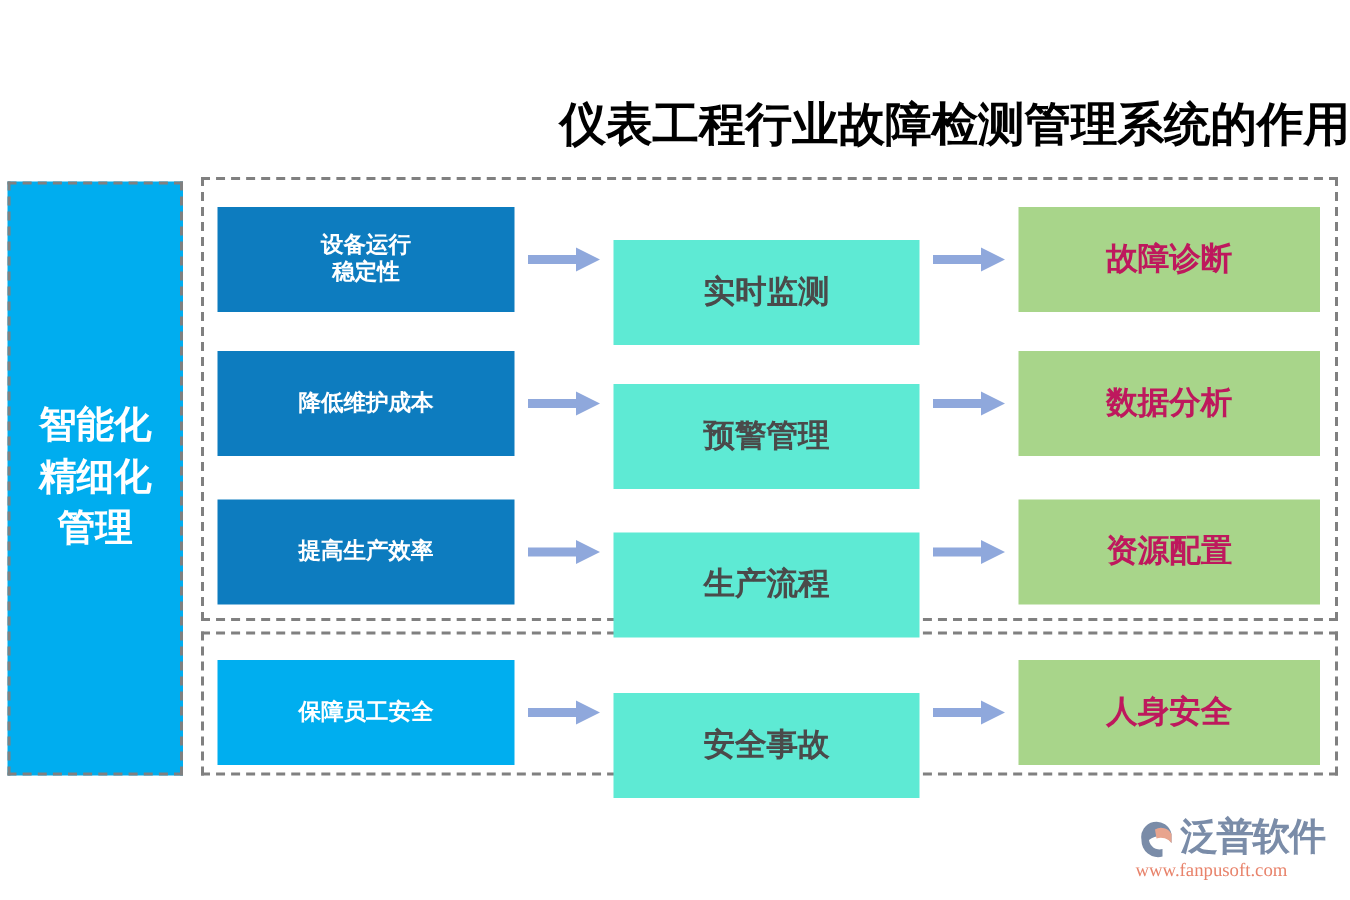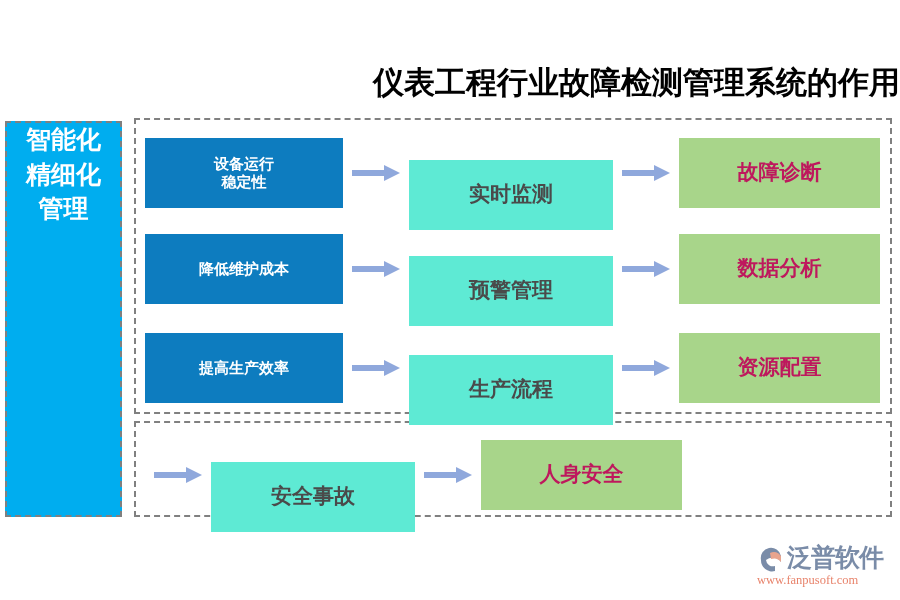--- a/index.html
+++ b/index.html
@@ -32,21 +32,21 @@
   #left-banner {
     position: absolute;
     left: 5px;
     top: 121px;
     width: 117px;
     height: 396px;
     background: #00ADEF;
     border: 2px dashed #808080;
     box-sizing: border-box;
     display: flex;
-    align-items: flex-start;
+    align-items: center;
     justify-content: center;
   }
   #left-banner .banner-text {
     color: #ffffff;
     font-size: 25px;
     font-weight: bold;
     line-height: 1.38;
     text-align: center;
     font-family: "Liberation Serif", "DejaVu Serif", serif;
   }
@@ -230,20 +230,21 @@
   <div class="node stage-process">生产流程</div>
   <div class="arrow">
     <svg width="48" height="18" viewBox="0 0 48 18">
       <path d="M0 6 L32 6 L32 1 L48 9 L32 17 L32 12 L0 12 Z" fill="#8FA8DC"></path>
     </svg>
   </div>
   <div class="node stage-outcome">资源配置</div>
 </div>
 
 <div class="row" id="row-3">
+  <div class="node stage-source accent-bright">保障员工安全</div>
   <div class="arrow">
     <svg width="48" height="18" viewBox="0 0 48 18">
       <path d="M0 6 L32 6 L32 1 L48 9 L32 17 L32 12 L0 12 Z" fill="#8FA8DC"></path>
     </svg>
   </div>
   <div class="node stage-process">安全事故</div>
   <div class="arrow">
     <svg width="48" height="18" viewBox="0 0 48 18">
       <path d="M0 6 L32 6 L32 1 L48 9 L32 17 L32 12 L0 12 Z" fill="#8FA8DC"></path>
     </svg>

